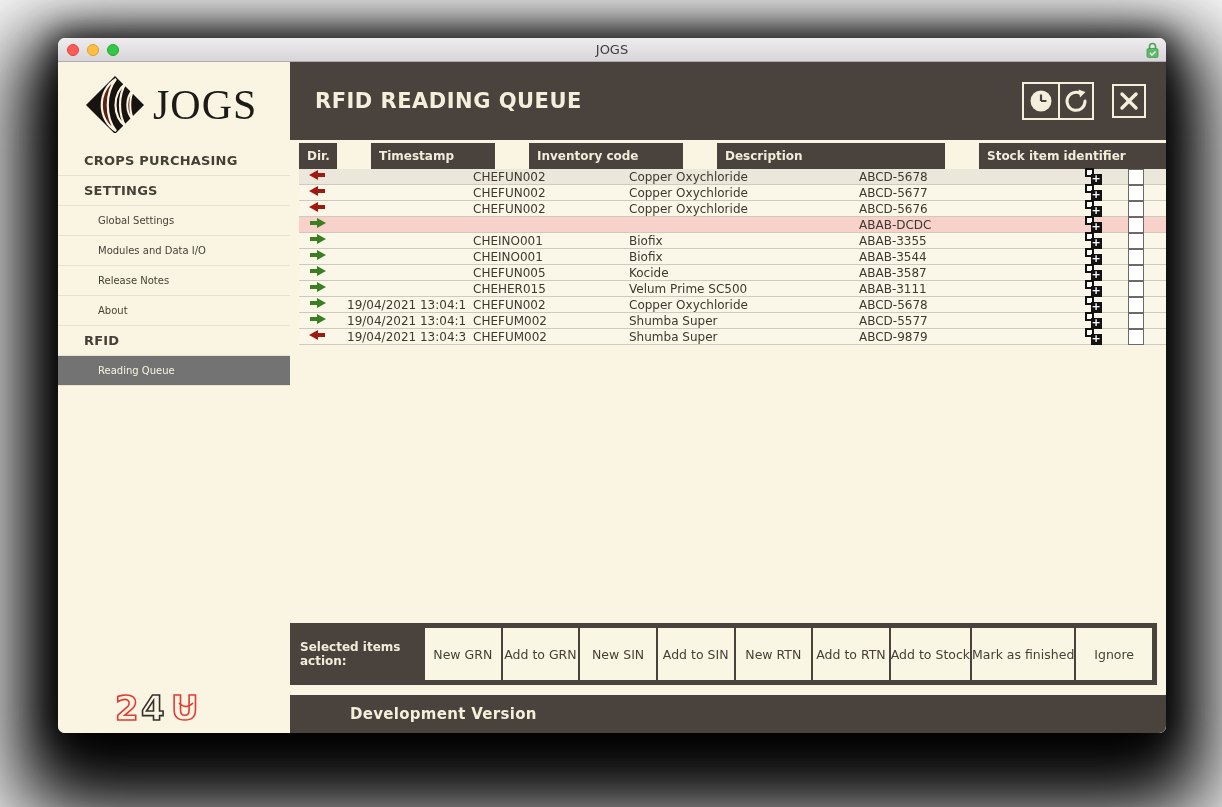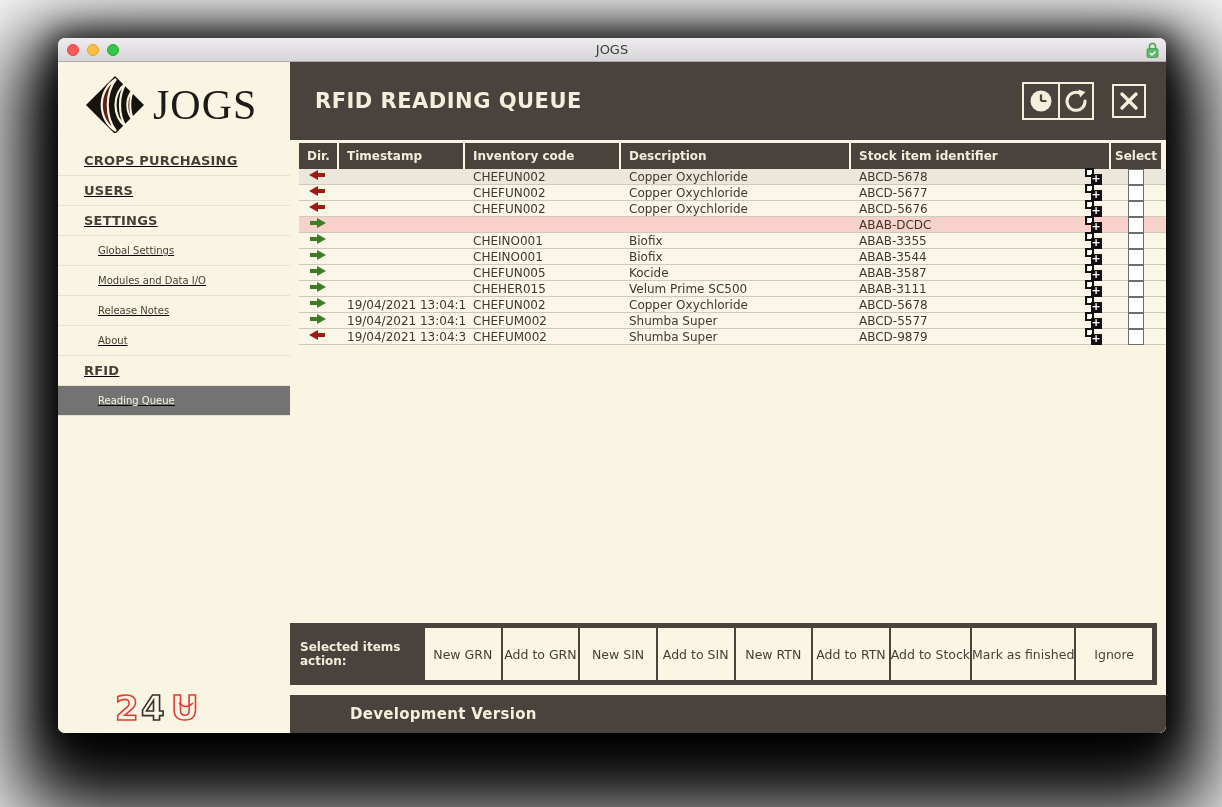--- a/index.html
+++ b/index.html
@@ -30,21 +30,21 @@
     font-size:13px; color:#3d3d3d;
   }
   .tb-lock { position:absolute; right:7px; top:4px; }
 
   
   .winbody { flex:1; display:flex; min-height:0; }
 
   
   .sidebar { width:232px; flex:0 0 232px; background:#f9f5e2; display:flex; flex-direction:column; }
   .logo-block { height:84px; display:flex; align-items:center; justify-content:center; }
-  .menu { display:flex; flex-direction:column;text-decoration:underline; }
+  .menu { display:flex; flex-direction:column; }
   .menu-item {
     height:30px; display:flex; align-items:center;
     border-bottom:1px solid #e8e2cc; cursor:default;
     color:#473f37;
   }
   .menu-item.section { padding-left:26px; font-weight:bold; font-size:13px; letter-spacing:.2px; }
   .menu-item.sub { padding-left:40px; font-size:10px; }
   .menu-item.selected { background:#737373; color:#f7f3e0; }
   .side-spacer { flex:1; }
   .logo24u { display:flex; justify-content:center; padding-bottom:7px; }
@@ -66,21 +66,21 @@
   .btn-group .icon-btn + .icon-btn { border-left:2px solid #f4efdb; }
   .icon-btn.solo { border:2px solid #f4efdb; }
 
   
   .table-area { padding-left:9px; margin-top:3px; }
   .thead, .trow {
     display:grid;
     grid-template-columns:40px 126px 156px 230px 220px 40px 50px 1fr;
     align-items:center;
   }
-  .thead { height:26px; }
+  .thead { height:26px;gap:32px; }
   .th {
     background:#4a423c; color:#f2edda; font-size:12px; font-weight:bold;
     height:26px; line-height:26px; padding-left:8px;
     border-right:2px solid #f9f5e2;
   }
   .th.stock { grid-column:5 / 7; }
   .th.select { text-align:center; padding-left:0; border-right:none; }
   .trow { height:16px; border-bottom:1px solid #cfcaba; background:#faf7e8; cursor:default; }
   .trow.active { background:#ebe8db; }
   .trow.error { background:#f8d2ca; }
@@ -162,23 +162,20 @@
             <path d="M31,4 C12,15 12,45 31,56 C20,42 20,18 31,4 Z" fill="#5e2015" stroke="#f9f5e2" stroke-width="2.2"></path>
             <path d="M41,8 C27,19 27,41 41,52 C33,40 33,20 41,8 Z" fill="#17130f" stroke="#f9f5e2" stroke-width="2.2"></path>
             <path d="M49,14 C40,22 40,38 49,46 C44,37 44,23 49,14 Z" fill="#5e2015" stroke="#f9f5e2" stroke-width="2"></path>
             <text x="68" y="44" font-family="Liberation Serif, DejaVu Serif, serif" font-size="42" fill="#1d1b18" letter-spacing="1">JOGS</text>
           </svg>
         </div>
 
         <div class="menu">
           <div class="menu-item section">
               <span>CROPS PURCHASING</span>
-            </div>
-          <div class="menu-item section">
-              <span>USERS</span>
             </div>
           <div class="menu-item section">
               <span>SETTINGS</span>
             </div>
           <div class="menu-item sub">
               <span>Global Settings</span>
             </div>
           <div class="menu-item sub">
               <span>Modules and Data I/O</span>
             </div>

